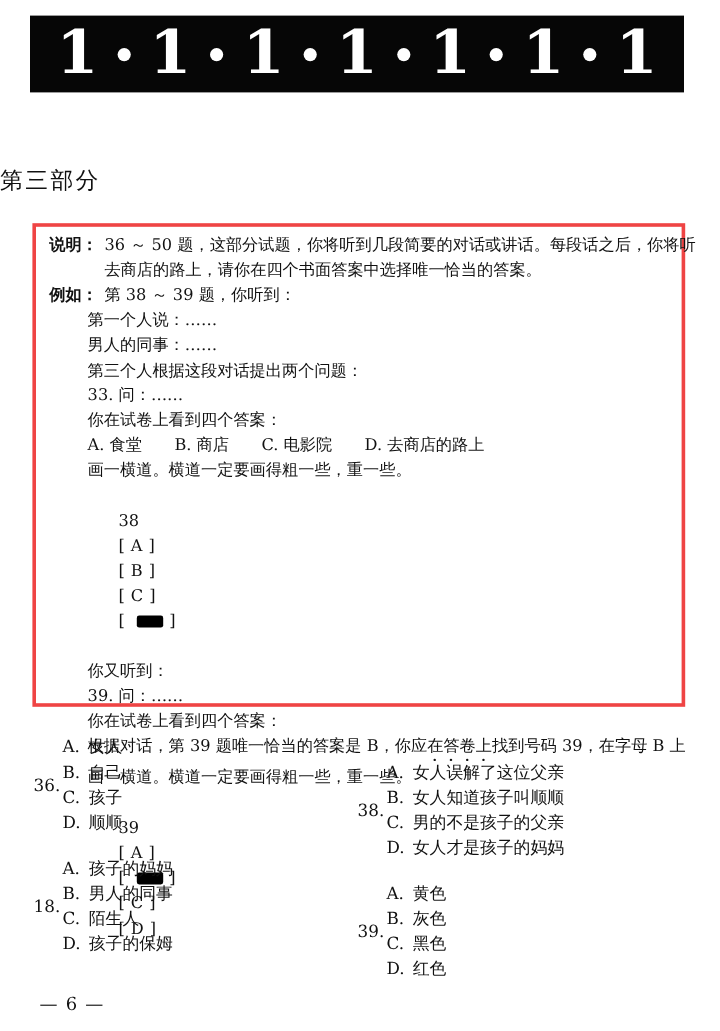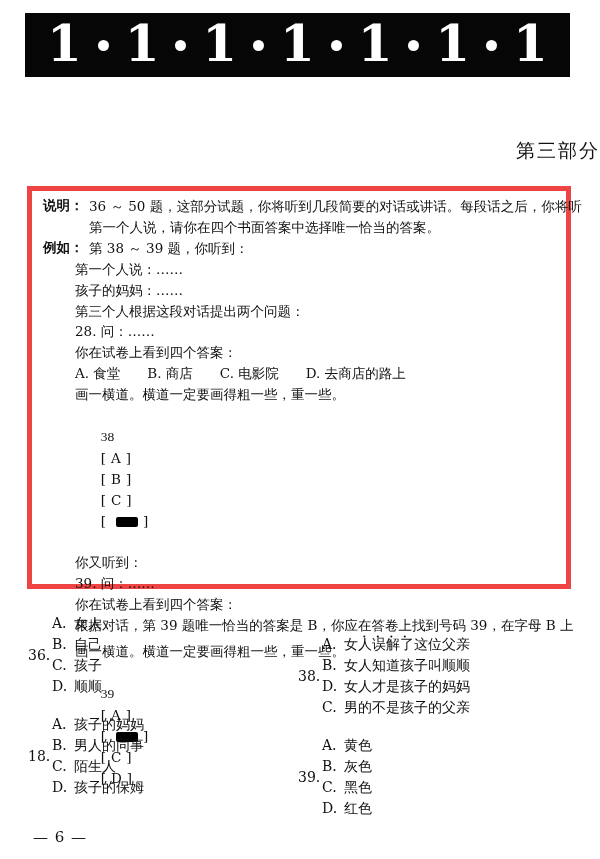--- a/index.html
+++ b/index.html
@@ -6,33 +6,33 @@
   .page{position:relative;width:600px;height:859px;background:#ffffff;overflow:hidden;
         font-family:"DejaVu Serif",serif;color:#111;}
   
   .banner{position:absolute;left:25px;top:13px;width:545px;height:64px;background:#060606;
           display:flex;align-items:center;justify-content:space-between;
           padding:0 22px;box-sizing:border-box;}
   .banner .one{color:#fff;font-size:50px;font-weight:bold;line-height:1;
                font-family:"DejaVu Serif",serif;transform:translateY(-1px);}
   .banner .dot{width:11px;height:11px;border-radius:50%;background:#fff;display:inline-block;}
   
-  .title{position:absolute;left:0;top:138px;width:100%;text-align:right;margin:0;
+  .title{position:absolute;left:0;top:138px;width:100%;text-align:left;margin:0;
          font-size:19px;font-weight:normal;letter-spacing:2px;}
   
   .ibox{position:absolute;left:27px;top:186px;width:544px;height:403px;box-sizing:border-box;
-        border:5px solid #ef4444;padding-top:5px;font-size:13.5px;}
+        border:3px solid #ef4444;padding-top:5px;font-size:13.5px;}
   .line{position:relative;line-height:20.9px;white-space:pre;}
   .line.main{padding-left:57px;}
   .line.exl{padding-left:43px;}
   .lbl{position:absolute;left:11px;top:0;font-weight:bold;
        font-family:"Liberation Sans",sans-serif;font-size:13.5px;}
   .emph{-webkit-text-emphasis:dot;-webkit-text-emphasis-position:under right;
         text-emphasis:dot;text-emphasis-position:under right;}
-  .brow .bnum{margin-right:12px;font-family:Liberation Serif, serif;}
+  .brow .bnum{margin-right:12px;}
   .brow .bcell{letter-spacing:5px;margin-right:22px;}
   .mark{display:inline-block;width:22px;height:10px;background:#000;border-radius:2px;
         vertical-align:-1px;margin:0 5px;}
   
   .qcol{position:absolute;top:613px;font-size:14px;}
   .qcol.left{left:28px;width:260px;}
   .qcol.right{left:298px;width:290px;margin-top:21px;}
   .question{display:flex;margin-bottom:17px;align-items:center;}
   .qnum{width:24px;flex-shrink:0;line-height:21px;}
   .opt{line-height:21px;white-space:pre;}
@@ -58,27 +58,27 @@
       <span class="dot"></span>
       <span class="one">1</span>
       <span class="dot"></span>
       <span class="one">1</span>
     </header>
 
   <h1 class="title">第三部分</h1>
 
   <div class="ibox">
     <div class="line main"><span class="lbl">说明：</span><span>36 ～ 50 题，这部分试题，你将听到几段简要的对话或讲话。每段话之后，你将听</span></div>
-    <div class="line main">第一个人说，请你在四个书面答案中选择唯一恰当的答案。</div>
+    <div class="line main">去商店的路上，请你在四个书面答案中选择唯一恰当的答案。</div>
     <div class="line main"><span class="lbl">例如：</span><span>第 38 ～ 39 题，你听到：</span></div>
 
     <div class="line exl">第一个人说：……</div>
-    <div class="line exl">孩子的妈妈：……</div>
+    <div class="line exl">男人的同事：……</div>
     <div class="line exl">第三个人根据这段对话提出两个问题：</div>
-    <div class="line exl">28. 问：……</div>
+    <div class="line exl">33. 问：……</div>
     <div class="line exl">你在试卷上看到四个答案：</div>
     <div class="line exl">A. 食堂　　B. 商店　　C. 电影院　　D. 去商店的路上</div>
 
     <div class="line exl">画一横道。横道一定要画得粗一些，重一些。</div>
 
     <div class="line exl brow">
       <span class="bnum">38</span>
       <span class="bcell">[A]</span>
       <span class="bcell">[B]</span>
       <span class="bcell">[C]</span>
@@ -120,22 +120,22 @@
           <div class="opt"><span class="oletter">D.</span><span>孩子的保姆</span></div>
         </div>
       </div>
     </div>
   <div class="qcol right">
       <div class="question">
         <span class="qnum">38.</span>
         <div class="opts">
           <div class="opt"><span class="oletter">A.</span><span>女人误解了这位父亲</span></div>
           <div class="opt"><span class="oletter">B.</span><span>女人知道孩子叫顺顺</span></div>
+          <div class="opt"><span class="oletter">C.</span><span>男的不是孩子的父亲</span></div>
           <div class="opt"><span class="oletter">D.</span><span>女人才是孩子的妈妈</span></div>
-          <div class="opt"><span class="oletter">C.</span><span>男的不是孩子的父亲</span></div>
         </div>
       </div>
       <div class="question">
         <span class="qnum">39.</span>
         <div class="opts">
           <div class="opt"><span class="oletter">A.</span><span>黄色</span></div>
           <div class="opt"><span class="oletter">B.</span><span>灰色</span></div>
           <div class="opt"><span class="oletter">C.</span><span>黑色</span></div>
           <div class="opt"><span class="oletter">D.</span><span>红色</span></div>
         </div>

